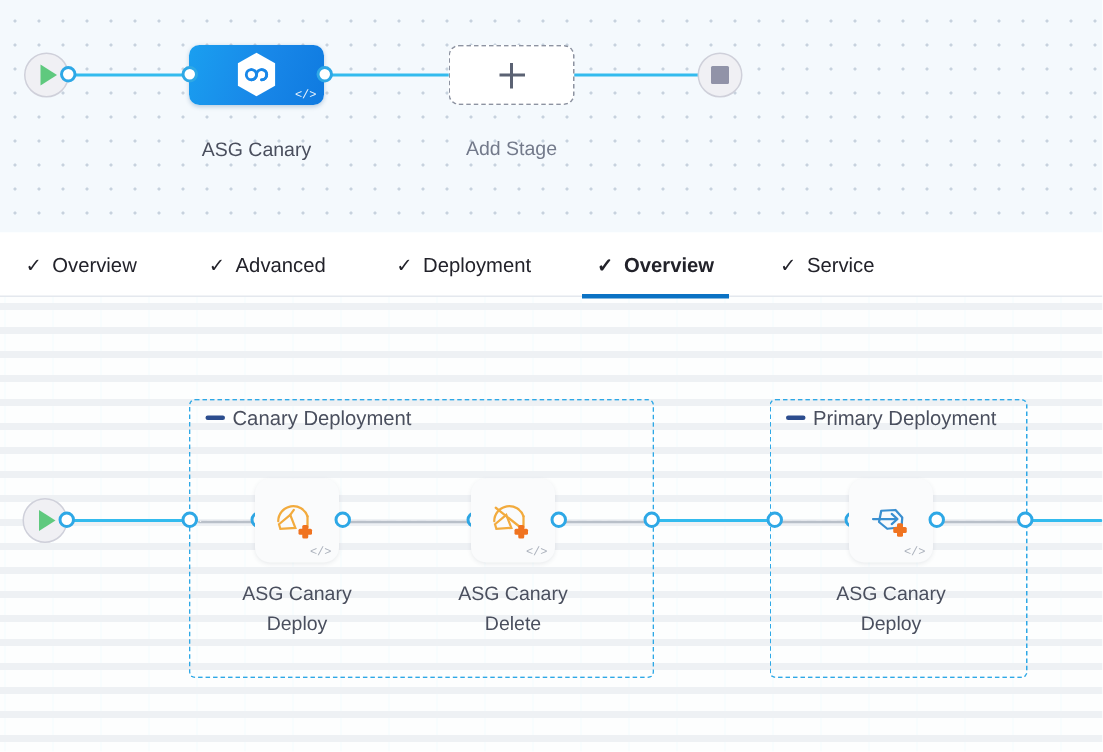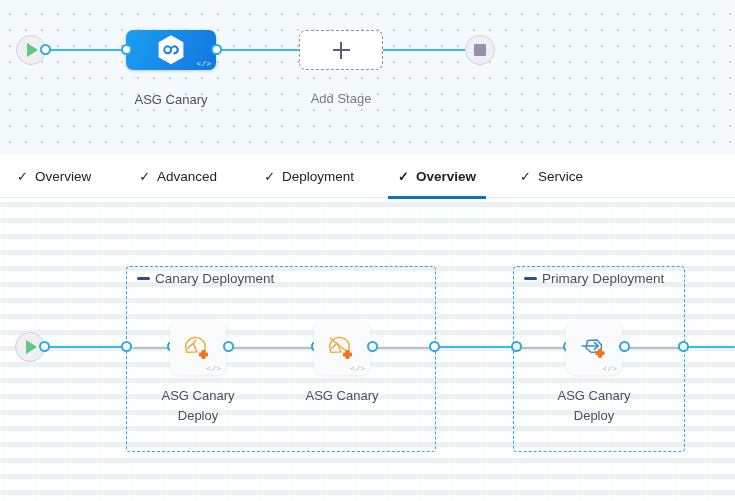--- a/index.html
+++ b/index.html
@@ -252,20 +252,21 @@
         </g>
         <g fill="#f07320">
           <rect x="20.5" y="20" width="4" height="9" rx="1"></rect>
           <rect x="18" y="22.5" width="9" height="4" rx="1"></rect>
         </g>
       </svg>
       <span class="codeglyph dark">&lt;/&gt;</span>
     </div>
     <div class="port" style="left:367px;top:143px;"></div>
     <div class="step-label" style="left:272px;top:188px;width:140px;">ASG Canary</div>
+    <div class="step-label" style="left:272px;top:208px;width:140px;">Delete</div>
 
     <div class="port" style="left:429px;top:143px;"></div>
 
     <div class="group" style="left:513px;top:68px;width:172px;height:186px;">
       <div class="group-label">
         <span class="dash"></span>
         <span>Primary Deployment</span>
       </div>
     </div>
     <div class="port" style="left:511px;top:143px;"></div>

